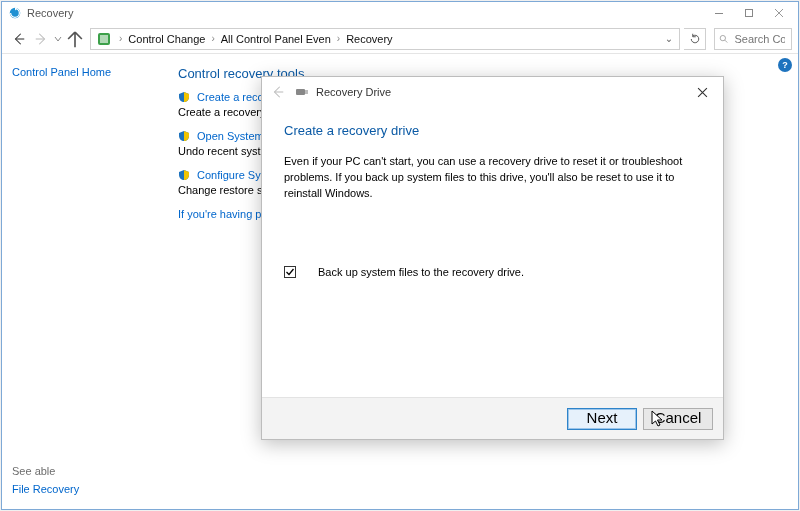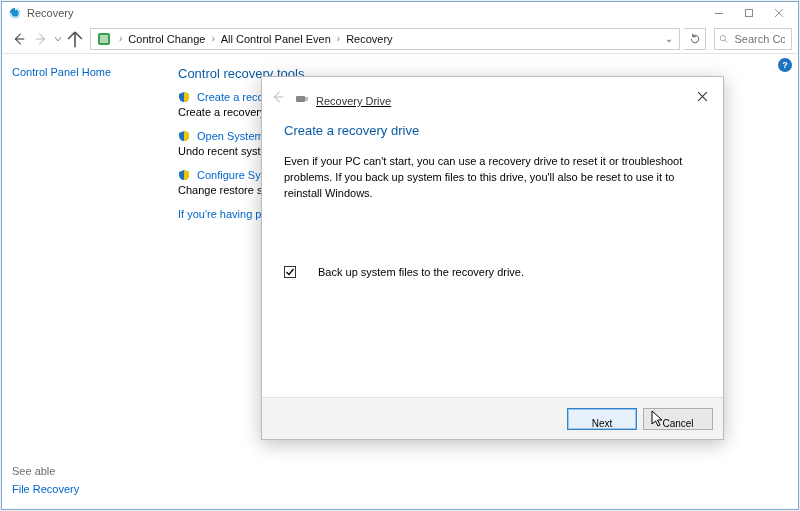--- a/index.html
+++ b/index.html
@@ -138,23 +138,22 @@
     position: absolute;
     left: 261px; top: 76px;
     width: 463px; height: 364px;
     background: #fff;
     border: 1px solid #bcbcbc;
     box-shadow: 0 4px 18px rgba(0,0,0,0.25);
     display:flex; flex-direction:column;
   }
   .dialog-head {
     height: 30px; flex:0 0 30px;
-    display:flex; align-items:flex-end;
+    display:flex; align-items:center;
     padding: 0 4px 0 6px;
-    text-decoration: underline;
   }
   .dialog-back {
     width:20px; height:20px; display:flex; align-items:center; justify-content:center;
     color:#bcbcbc;
   }
   .dialog-head .d-icon { width:16px; height:16px; margin:0 6px; display:flex; align-items:center; justify-content:center;}
   .dialog-head .d-title { font-size:11px; color:#333; }
   .dialog-head .spacer { flex:1 1 auto; }
   .dialog-close {
     width:34px; height:22px; display:flex; align-items:center; justify-content:center;
@@ -180,22 +179,22 @@
   }
   .dialog-footer {
     height: 42px; flex:0 0 42px;
     border-top:1px solid #e3e3e3;
     background:#f3f3f3;
     display:flex; align-items:center; justify-content:flex-end;
     padding: 0 10px; gap:6px;
   }
   .btn {
     min-width:70px; height:22px;
-    font-size:10px;
-    display:flex; align-items:flex-end; justify-content:center;
+    font-size:15px;
+    display:flex; align-items:flex-start; justify-content:center;
     background:#e8e8e8;
     border:1px solid #aeaeae;
     padding: 0 10px;
   }
   .btn.primary {
     border:1px solid #2e83c9;
     background:#e6f1fb;
     box-shadow: inset 0 0 0 1px #9bc5ea;
   }
 

